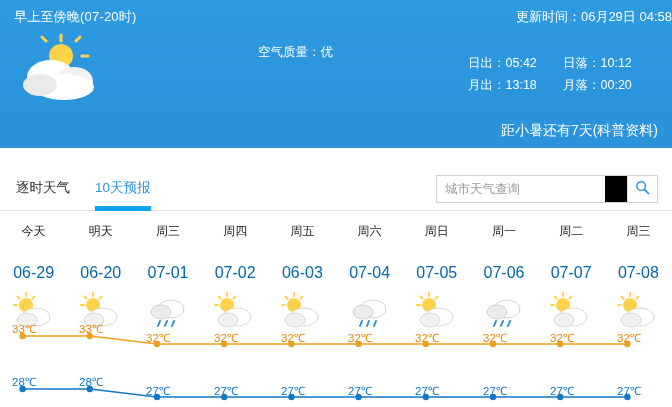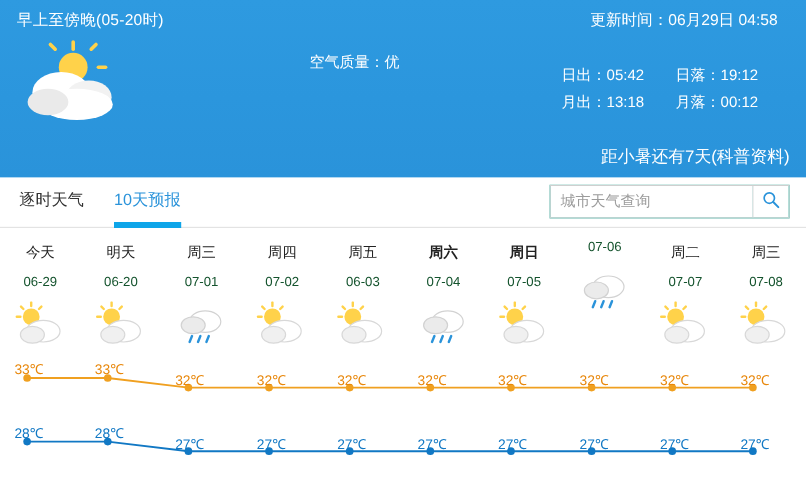--- a/index.html
+++ b/index.html
@@ -23,21 +23,21 @@
   .hdr-title {
     position: absolute;
     left: 14px;
     top: 8px;
     font-size: 13px;
     color: #ffffff;
     letter-spacing: 0.2px;
   }
   .hdr-update {
     position: absolute;
-    right: 24px;
+    right: 0;
     top: 8px;
     font-size: 13px;
     color: #ffffff;
     text-align: left;
   }
 
   
   .big-icon {
     position: absolute;
     left: 18px;
@@ -97,44 +97,45 @@
     color: #ffffff;
   }
 
   
   .tabbar {
     position: relative;
     width: 672px;
     height: 42px;
     background: #ffffff;
     border-bottom: 1px solid #e3e3e3;
+    margin-top: 21px;
   }
   .tab {
     position: absolute;
     top: 10px;
     font-size: 13.5px;
     color: #333333;
     padding-bottom: 9px;
     cursor: pointer;
   }
   .tab-hourly { left: 16px; }
   .tab-10day {
     left: 95px;
     color: #2a93da;
     border-bottom: 6px solid #0ea5e9;
   }
 
   .search-box {
     position: absolute;
     right: 14px;
     top: 6px;
-    width: 200px;
+    width: 222px;
     height: 28px;
     border: 1px solid #cfcfcf;
-    background: #14b8a6;
+    background: #000000;
   }
   .search-input {
     position: absolute;
     left: 0; top: 0;
     width: 168px;
     height: 26px;
     border: none;
     outline: none;
     padding: 0 8px;
     font-size: 12.5px;
@@ -166,25 +167,25 @@
     top: 0;
     width: 67.2px;
     height: 217px;
     text-align: center;
   }
   .col .dayname {
     margin-top: 12px;
     font-size: 12px;
     color: #222222;
   }
-  .col .dayname.bold { font-weight: bold; }
+  .col .dayname.bold { font-weight: normal; }
   .col .date {
-    margin-top: 10px;
-    font-size: 11px;
-    color: #14532d;
+    margin-top: 24px;
+    font-size: 16px;
+    color: #0369a1;
   }
   .col .ico {
     margin-top: 10px;
     height: 42px;
   }
   .col .ico svg { display: block; margin: 0 auto; }
 
   .hi-label, .lo-label {
     position: absolute;
     font-size: 11.5px;
@@ -200,21 +201,21 @@
     width: 672px;
     height: 217px;
     pointer-events: none;
   }
 </style>
 </head>
 <body>
 
 <div class="header">
 
-  <div class="hdr-title">早上至傍晚(05-20时)</div>
+  <div class="hdr-title">早上至傍晚(07-20时)</div>
   <div class="hdr-update">更新时间：06月29日 04:58</div>
 
   <div class="big-icon">
     <svg width="96" height="74" viewBox="0 0 96 74">
       <g>
         <circle cx="43" cy="24" r="12" fill="#ffd24a"></circle>
         <g stroke="#ffd24a" stroke-width="3" stroke-linecap="round">
           <line x1="43" y1="3" x2="43" y2="9"></line>
           <line x1="64" y1="24" x2="70" y2="24"></line>
           <line x1="58" y1="9" x2="62" y2="5"></line>
@@ -230,25 +231,25 @@
   </div>
 
 
   <div class="aqi">
     <span>空气质量：</span><span class="aqi-val">优</span>
   </div>
 
   <div class="sun-grid">
     <div class="sun-row">
       <div class="sun-cell">日出：05:42</div>
-      <div class="sun-cell">日落：19:12</div>
+      <div class="sun-cell">日落：10:12</div>
     </div>
     <div class="sun-row">
       <div class="sun-cell">月出：13:18</div>
-      <div class="sun-cell">月落：00:12</div>
+      <div class="sun-cell">月落：00:20</div>
     </div>
   </div>
 
   <div class="note">距小暑还有7天(科普资料)</div>
 </div>
 
 <div class="tabbar">
   <div class="tab tab-hourly">逐时天气</div>
   <div class="tab tab-10day">10天预报</div>
 
@@ -383,20 +384,21 @@
           <line x1="5.5" y1="4.5" x2="7.5" y2="6.5"></line>
             <line x1="22.5" y1="4.5" x2="20.5" y2="6.5"></line>
         </g>
         <ellipse cx="24" cy="25" rx="14" ry="9" fill="#ffffff" stroke="#d8d8d8" stroke-width="1"></ellipse>
         <ellipse cx="15" cy="28" rx="10" ry="7" fill="#f0f0f0" stroke="#d8d8d8" stroke-width="1"></ellipse>
       </svg>
     </div>
   </div>
 
   <div class="col" style="left:470.4px">
+    <div class="dayname">周一</div>
     <div class="date">07-06</div>
     <div class="ico">
       <svg width="44" height="40" viewBox="0 0 44 40">
         <ellipse cx="25" cy="17" rx="13" ry="9" fill="#ffffff" stroke="#d2d2d2" stroke-width="1"></ellipse>
         <ellipse cx="15" cy="20" rx="10" ry="7" fill="#ebebeb" stroke="#d2d2d2" stroke-width="1"></ellipse>
         <g stroke="#2a93da" stroke-width="2" stroke-linecap="round">
           <line x1="14" y1="29" x2="12" y2="34"></line>
           <line x1="21" y1="29" x2="19" y2="34"></line>
           <line x1="28" y1="29" x2="26" y2="34"></line>
         </g>

